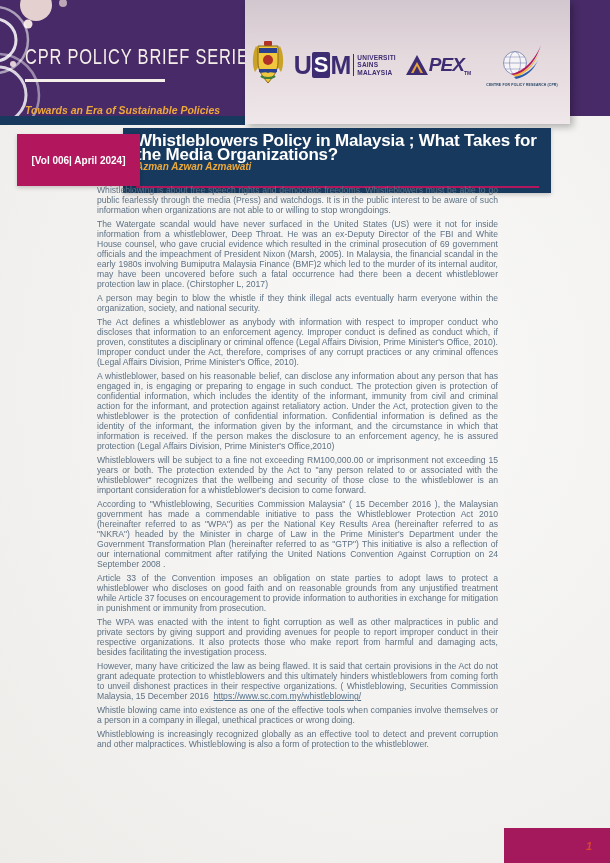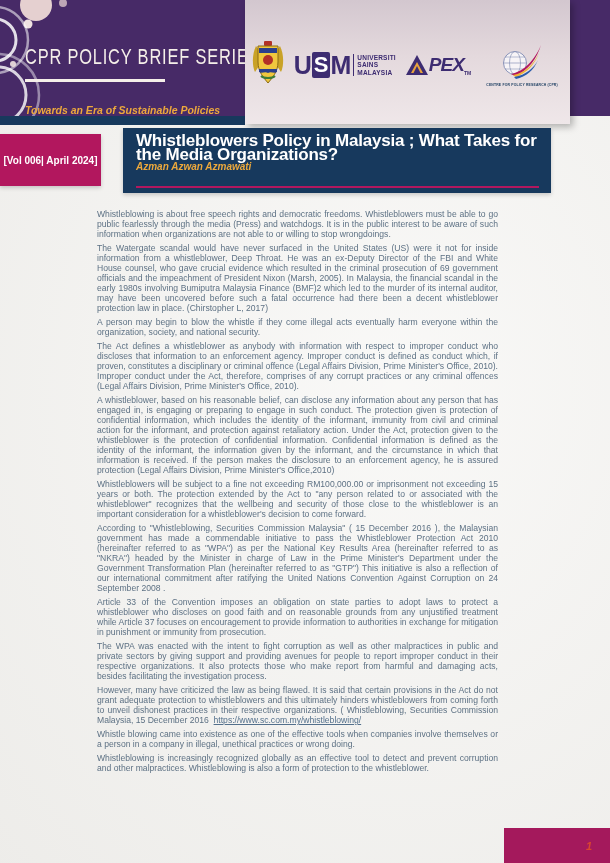--- a/index.html
+++ b/index.html
@@ -31,26 +31,26 @@
   .cpr-wrap{display:flex;flex-direction:column;align-items:center;}
   .cpr-caption{font-size:4px;color:#173a5e;font-weight:bold;letter-spacing:.2px;transform:scale(.85);white-space:nowrap;}
 
   
   .title-bar{position:absolute;left:123px;top:128px;width:428px;height:65px;background:#17395d;
              box-sizing:border-box;padding:6px 10px 0 13px;box-shadow:0 2px 4px rgba(0,0,0,.18);}
   .doc-title{color:#ffffff;font-weight:bold;font-size:17px;line-height:13.5px;letter-spacing:-.2px;}
   .author{color:#eda93c;font-weight:bold;font-style:italic;font-size:10px;line-height:12px;
           border-bottom:2px solid #b2175e;padding-bottom:13px;margin-right:2px;}
   .email{color:#eda93c;font-weight:bold;font-style:italic;font-size:10px;line-height:12px;margin-top:1px;}
-  .vol-box{position:absolute;left:0;top:134px;width:101px;height:52px;background:#b2175e;
+  .vol-box{position:absolute;left:17px;top:134px;width:123px;height:52px;background:#b2175e;
            display:flex;align-items:center;justify-content:center;color:#fff;font-weight:bold;font-size:10px;
            box-shadow:0 2px 4px rgba(0,0,0,.18);}
 
   
-  .article{position:absolute;left:97px;top:209px;width:401px;color:#5d7184;
+  .article{position:absolute;left:97px;top:185px;width:401px;color:#5d7184;
            font-size:8.6px;line-height:10px;text-align:justify;}
   .article p{margin:0 0 4px 0;}
   .article a{color:#53708c;text-decoration:underline;}
 
   
   .page-num-block{position:absolute;left:504px;top:828px;width:106px;height:35px;background:#a4195c;
                   display:flex;align-items:center;justify-content:flex-end;padding-right:18px;box-sizing:border-box;}
   .page-num{color:#d94630;font-weight:bold;font-style:italic;font-size:11px;}
 </style>
 </head>
@@ -128,21 +128,21 @@
 
   <div class="title-bar">
     <div class="doc-title">Whistleblowers Policy in Malaysia ; What Takes for the Media Organizations?</div>
     <div class="author">Azman Azwan Azmawati</div>
   </div>
   <div class="vol-box">[Vol 006| April 2024]</div>
 
   <div class="article">
     <p>Whistleblowing is about free speech rights and democratic freedoms. Whistleblowers must be able to go public fearlessly through the media (Press) and watchdogs. It is in the public interest to be aware of such information when organizations are not able to or willing to stop wrongdoings.</p>
     <p>The Watergate scandal would have never surfaced in the United States (US) were it not for inside information from a whistleblower, Deep Throat. He was an ex-Deputy Director of the FBI and White House counsel, who gave crucial evidence which resulted in the criminal prosecution of 69 government officials and the impeachment of President Nixon (Marsh, 2005). In Malaysia, the financial scandal in the early 1980s involving Bumiputra Malaysia Finance (BMF)2 which led to the murder of its internal auditor, may have been uncovered before such a fatal occurrence had there been a decent whistleblower protection law in place. (Chirstopher L, 2017)</p>
-    <p>A person may begin to blow the whistle if they come illegal acts eventually harm everyone within the organization, society, and national security.</p>
+    <p>A person may begin to blow the whistle if they think illegal acts eventually harm everyone within the organization, society, and national security.</p>
     <p>The Act defines a whistleblower as anybody with information with respect to improper conduct who discloses that information to an enforcement agency. Improper conduct is defined as conduct which, if proven, constitutes a disciplinary or criminal offence (Legal Affairs Division, Prime Minister's Office, 2010). Improper conduct under the Act, therefore, comprises of any corrupt practices or any criminal offences (Legal Affairs Division, Prime Minister's Office, 2010).</p>
     <p>A whistleblower, based on his reasonable belief, can disclose any information about any person that has engaged in, is engaging or preparing to engage in such conduct. The protection given is protection of confidential information, which includes the identity of the informant, immunity from civil and criminal action for the informant, and protection against retaliatory action. Under the Act, protection given to the whistleblower is the protection of confidential information. Confidential information is defined as the identity of the informant, the information given by the informant, and the circumstance in which that information is received. If the person makes the disclosure to an enforcement agency, he is assured protection (Legal Affairs Division, Prime Minister's Office,2010)</p>
     <p>Whistleblowers will be subject to a fine not exceeding RM100,000.00 or imprisonment not exceeding 15 years or both. The protection extended by the Act to "any person related to or associated with the whistleblower" recognizes that the wellbeing and security of those close to the whistleblower is an important consideration for a whistleblower's decision to come forward.</p>
     <p>According to "Whistleblowing, Securities Commission Malaysia" ( 15 December 2016 ), the Malaysian government has made a commendable initiative to pass the Whistleblower Protection Act 2010 (hereinafter referred to as "WPA") as per the National Key Results Area (hereinafter referred to as "NKRA") headed by the Minister in charge of Law in the Prime Minister's Department under the Government Transformation Plan (hereinafter referred to as "GTP") This initiative is also a reflection of our international commitment after ratifying the United Nations Convention Against Corruption on 24 September 2008 .</p>
     <p>Article 33 of the Convention imposes an obligation on state parties to adopt laws to protect a whistleblower who discloses on good faith and on reasonable grounds from any unjustified treatment while Article 37 focuses on encouragement to provide information to authorities in exchange for mitigation in punishment or immunity from prosecution.</p>
     <p>The WPA was enacted with the intent to fight corruption as well as other malpractices in public and private sectors by giving support and providing avenues for people to report improper conduct in their respective organizations. It also protects those who make report from harmful and damaging acts, besides facilitating the investigation process.</p>
     <p><span>However, many have criticized the law as being flawed. It is said that certain provisions in the Act do not grant adequate protection to whistleblowers and this ultimately hinders whistleblowers from coming forth to unveil dishonest practices in their respective organizations. ( Whistleblowing, Securities Commission Malaysia, 15 December 2016</span>&nbsp;&nbsp;<a href="#">https://www.sc.com.my/whistleblowing/</a></p>
     <p>Whistle blowing came into existence as one of the effective tools when companies involve themselves or a person in a company in illegal, unethical practices or wrong doing.</p>
     <p>Whistleblowing is increasingly recognized globally as an effective tool to detect and prevent corruption and other malpractices. Whistleblowing is also a form of protection to the whistleblower.</p>
   </div>

